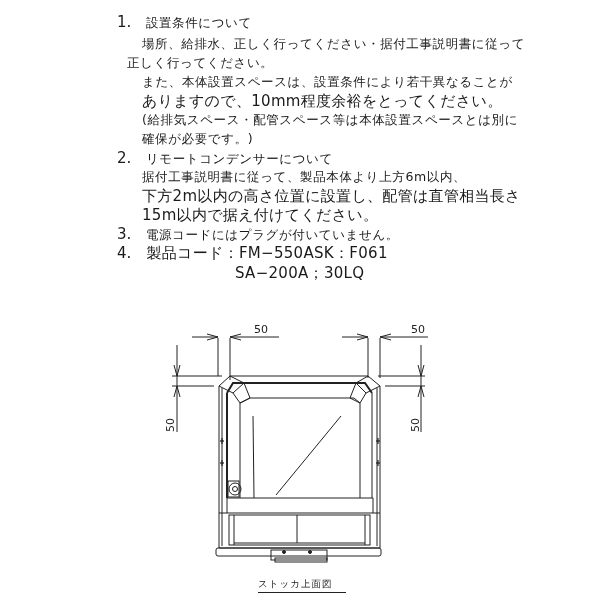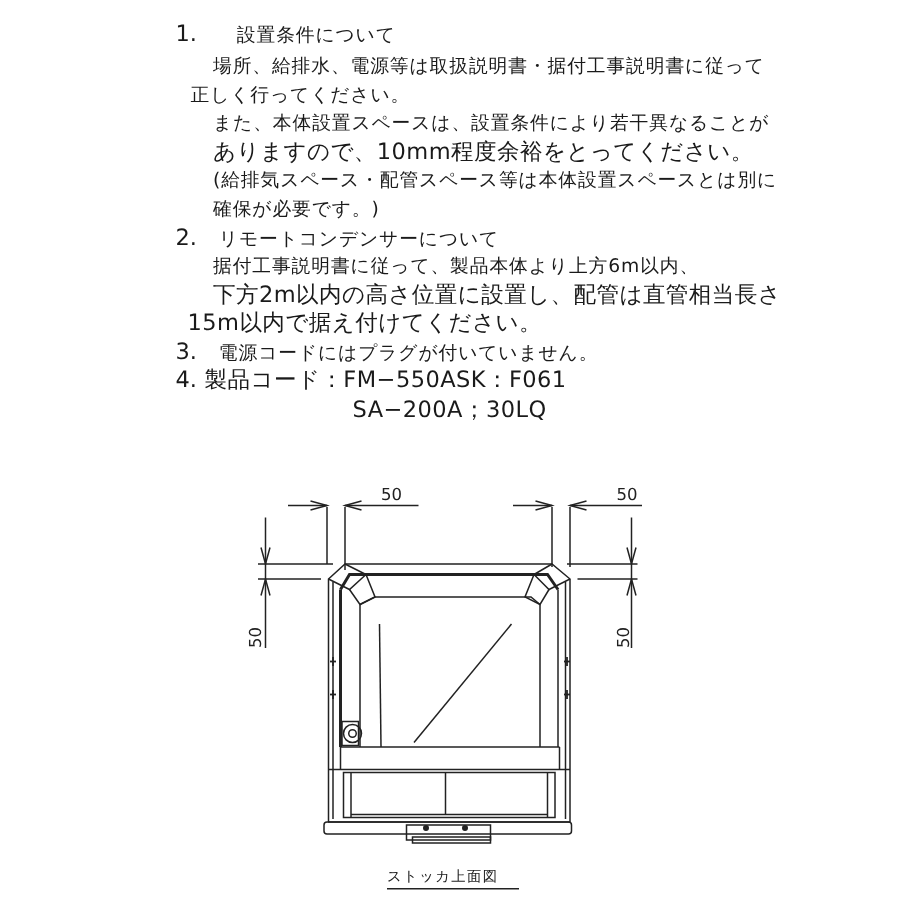--- a/index.html
+++ b/index.html
@@ -14,45 +14,45 @@
     .caption { position: absolute; left: 258px; top: 578px; font-size: 9.5px; letter-spacing: 1px; }
     .caption-line { position: absolute; left: 258px; top: 592px; width: 88px; height: 1px; background: #222; }
   </style>
 </head>
 <body>
 
 <div class="notes">
 
   <div class="line" style="left:0;top:0">
     <span class="num">1.</span>
-    <span style="margin-left:22px">設置条件について</span>
+    <span style="margin-left:10px">設置条件について</span>
   </div>
-  <div class="line" style="left:25px;top:22px">場所、給排水、電源等は取扱説明書・据付工事説明書に従って</div>
+  <div class="line" style="left:25px;top:22px">場所、給排水、正しく行ってください・据付工事説明書に従って</div>
   <div class="line" style="left:10px;top:41px">正しく行ってください。</div>
   <div class="line" style="left:25px;top:60px">また、本体設置スペースは、設置条件により若干異なることが</div>
   <div class="line big" style="left:25px;top:79px">ありますので、10mm程度余裕をとってください。</div>
   <div class="line" style="left:25px;top:98px">(給排気スペース・配管スペース等は本体設置スペースとは別に</div>
   <div class="line" style="left:25px;top:117px">確保が必要です。)</div>
 
   <div class="line" style="left:0;top:136px">
     <span class="num">2.</span>
     <span style="margin-left:10px">リモートコンデンサーについて</span>
   </div>
   <div class="line" style="left:25px;top:155px">据付工事説明書に従って、製品本体より上方6m以内、</div>
   <div class="line big" style="left:25px;top:174px">下方2m以内の高さ位置に設置し、配管は直管相当長さ</div>
-  <div class="line big" style="left:8px;top:193px">15m以内で据え付けてください。</div>
+  <div class="line big" style="left:25px;top:193px">15m以内で据え付けてください。</div>
 
   <div class="line" style="left:0;top:212px">
     <span class="num">3.</span>
     <span style="margin-left:10px">電源コードにはプラグが付いていません。</span>
   </div>
 
   <div class="line big" style="left:0;top:231px">
     <span class="num">4.</span>
-    <span style="margin-left:0">製品コード：FM−550ASK：F061</span>
+    <span style="margin-left:10px">製品コード：FM−550ASK：F061</span>
   </div>
   <div class="line big" style="left:118px;top:251px">SA−200A；30LQ</div>
 </div>
 
 <svg class="diagram" viewBox="0 0 610 610" xmlns="http://www.w3.org/2000/svg">
   <g stroke="#222" fill="none" stroke-width="1">
 
     <line x1="218" y1="338" x2="218" y2="376"></line>
     <line x1="230" y1="338" x2="230" y2="380"></line>
     <line x1="192" y1="337" x2="218" y2="337"></line>

